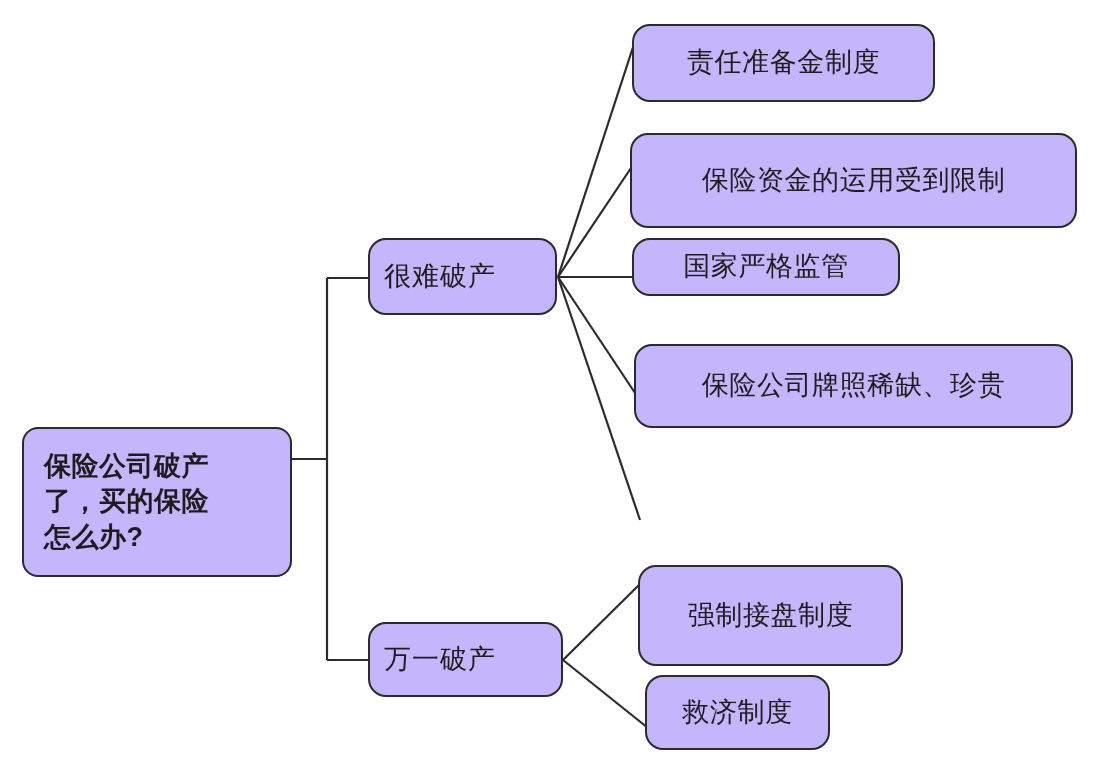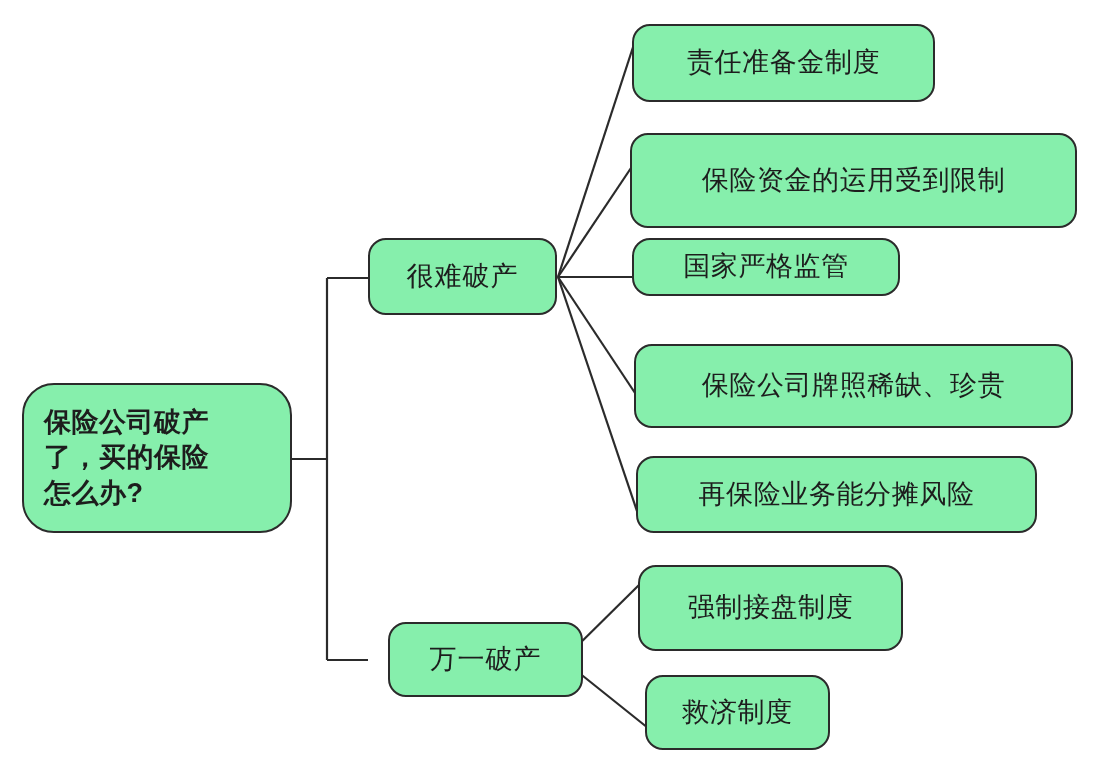--- a/index.html
+++ b/index.html
@@ -25,52 +25,53 @@
     top: 0;
     width: 1114px;
     height: 777px;
     pointer-events: none;
   }
   .node {
     position: absolute;
     box-sizing: border-box;
     border: 2.2px solid #2b2b2b;
     border-radius: 18px;
-    background: #86efac;
+    background: #c4b5fd;
     display: flex;
     align-items: center;
     z-index: 2;
   }
   .node .label {
     display: block;
     width: 100%;
     white-space: pre-line;
   }
   
   .node.root {
-    border-radius: 32px;
+    border-radius: 16px;
     border-width: 2.6px;
     padding: 0 16px 0 20px;
+    margin-top: 44px;
   }
   .node.root .label {
     font-weight: bold;
     font-size: 27px;
     line-height: 1.32;
     letter-spacing: 0.5px;
     text-align: left;
   }
   
   .node.branch {
     justify-content: center;
     padding: 0 14px;
   }
   .node.branch .label {
     font-size: 27px;
     line-height: 1.1;
-    text-align: center;
+    text-align: left;
     letter-spacing: 1px;
   }
   
   .node.leaf {
     justify-content: center;
     padding: 0 16px;
   }
   .node.leaf .label {
     font-size: 27px;
     line-height: 1.1;
@@ -105,45 +106,42 @@
   <div class="node root" style="left:22px; top:383px; width:270px; height:150px;">
     <span class="label">保险公司破产
 了，买的保险
 怎么办?</span>
   </div>
 
   <div class="node branch" style="left:368px; top:238px; width:189px; height:77px;">
     <span class="label">很难破产</span>
   </div>
 
-  <div class="node branch" style="left:368px; top:622px; width:195px; height:75px;margin-left:20px;">
+  <div class="node branch" style="left:368px; top:622px; width:195px; height:75px;">
     <span class="label">万一破产</span>
   </div>
 
   <div class="node leaf" style="left:632px; top:24px; width:303px; height:78px;">
     <span class="label">责任准备金制度</span>
   </div>
 
   <div class="node leaf" style="left:630px; top:133px; width:447px; height:95px;">
     <span class="label">保险资金的运用受到限制</span>
   </div>
 
   <div class="node leaf" style="left:632px; top:238px; width:268px; height:58px;">
     <span class="label">国家严格监管</span>
   </div>
 
   <div class="node leaf" style="left:634px; top:344px; width:439px; height:84px;">
     <span class="label">保险公司牌照稀缺、珍贵</span>
   </div>
 
-  <div class="node leaf" style="left:636px; top:456px; width:401px; height:77px;">
-    <span class="label">再保险业务能分摊风险</span>
-  </div>
 
-  <div class="node leaf" style="left:638px; top:565px; width:265px; height:86px;">
+  <div class="node leaf" style="left:638px; top:565px; width:265px; height:101px;">
     <span class="label">强制接盘制度</span>
   </div>
 
   <div class="node leaf" style="left:645px; top:675px; width:185px; height:75px;">
     <span class="label">救济制度</span>
   </div>
 
 </div>
 
 </body></html>

